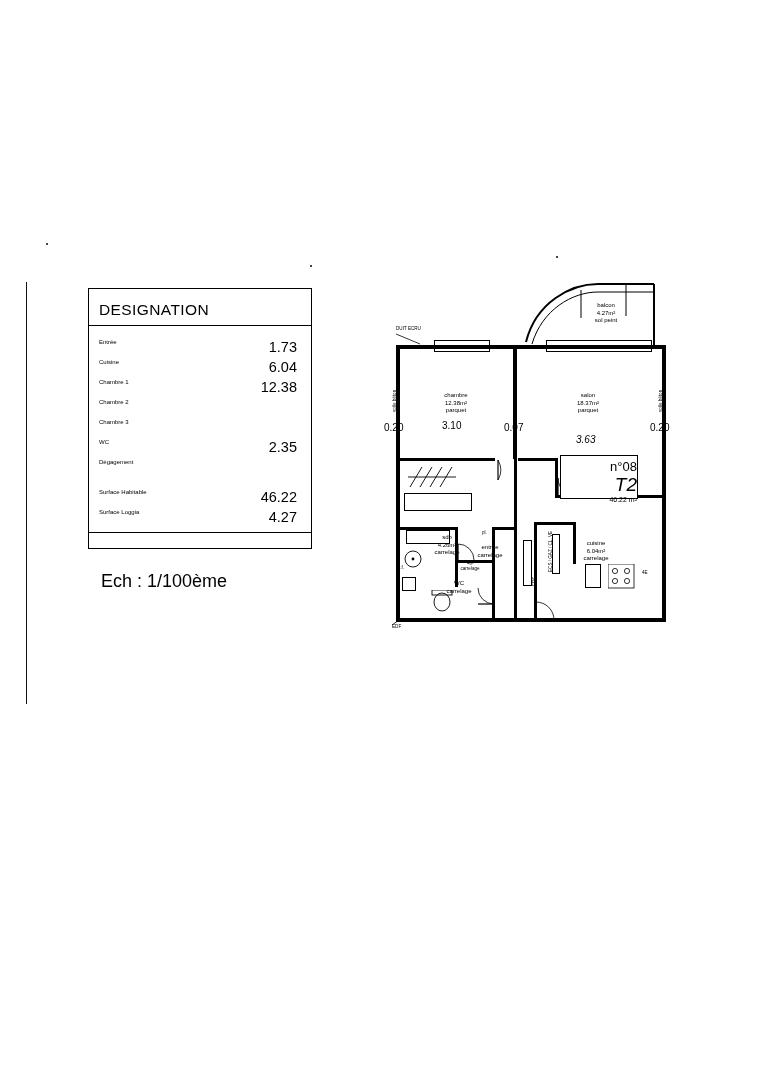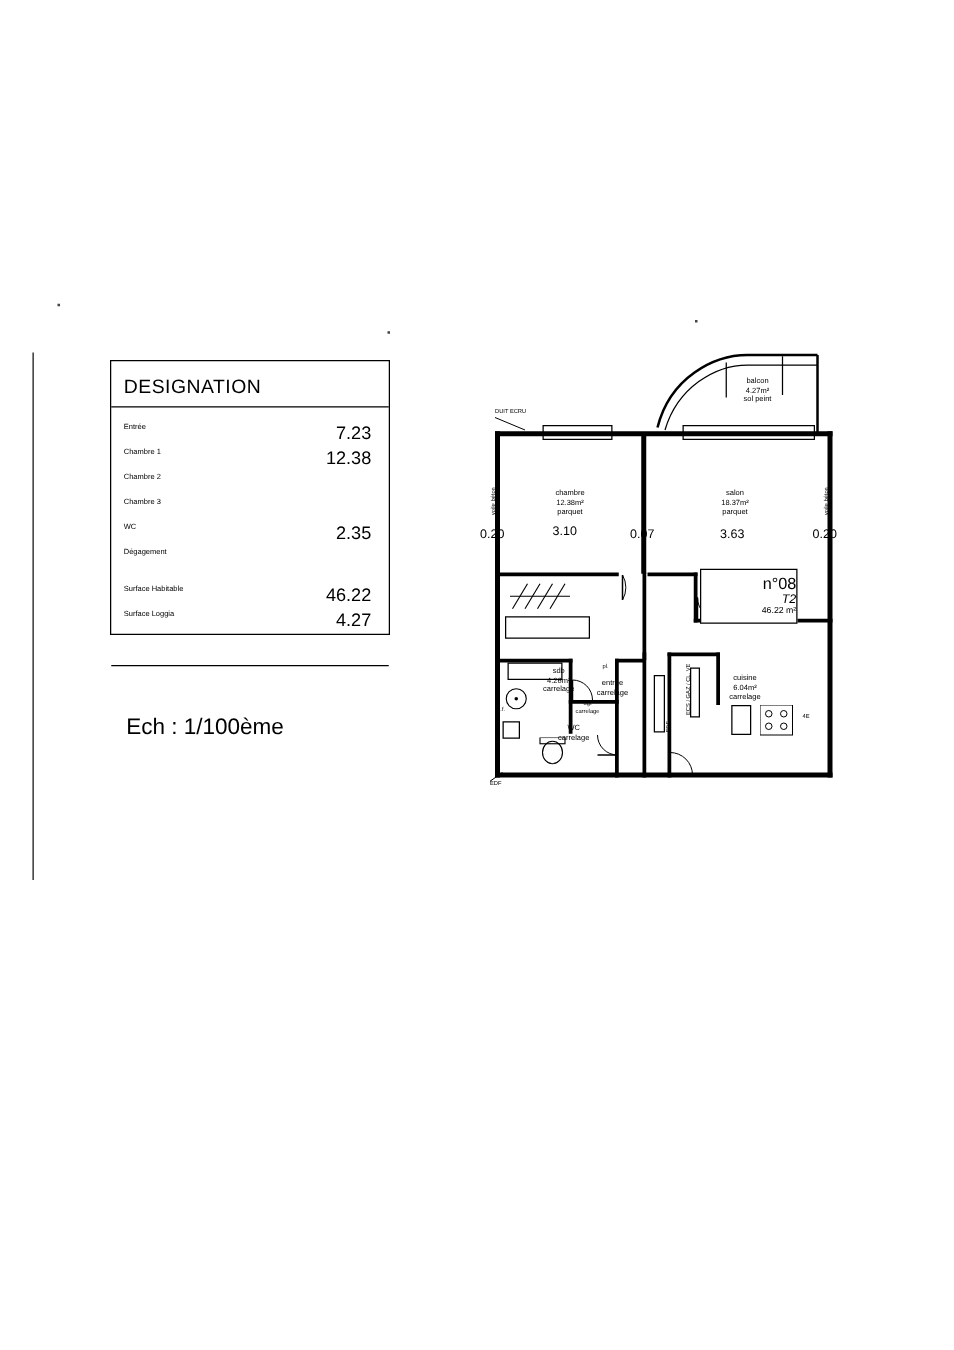--- a/index.html
+++ b/index.html
@@ -35,21 +35,21 @@
     width: 2px; height: 2px;
     background: #444;
   }
 
   
   .legend {
     position: absolute;
     left: 88px;
     top: 288px;
     width: 224px;
-    height: 220px;
+    height: 261px;
     border: 1.5px solid #000;
     box-sizing: border-box;
     background: #fff;
   }
   .legend-title {
     position: absolute;
     left: 10px;
     top: 12px;
     font-size: 15.5px;
     letter-spacing: 0.4px;
@@ -129,21 +129,21 @@
     border: 1.2px solid #000;
     box-sizing: border-box;
     text-align: right;
     background: #fff;
   }
   .idbox .n {
     font-size: 13px;
     margin-top: 3px;
   }
   .idbox .t {
-    font-size: 10px;
+    font-size: 19px;
     font-style: italic;
   }
   .idbox .s {
     font-size: 7px;
   }
 </style>
 </head>
 <body>
 
 <div class="page">
@@ -152,21 +152,25 @@
   <div class="speck" style="left:46px; top:243px;"></div>
   <div class="speck" style="left:310px; top:265px;"></div>
   <div class="speck" style="left:556px; top:256px;"></div>
 
   <div class="legend">
     <div class="legend-title">DESIGNATION</div>
 
     <div class="legend-rows">
       <div class="legend-row">
         <span class="lbl">Entrée</span>
-        <span class="val">7.23</span>
+        <span class="val">1.73</span>
+      </div>
+      <div class="legend-row">
+        <span class="lbl">Cuisine</span>
+        <span class="val">6.04</span>
       </div>
       <div class="legend-row">
         <span class="lbl">Chambre 1</span>
         <span class="val">12.38</span>
       </div>
       <div class="legend-row">
         <span class="lbl">Chambre 2</span>
         <span class="val"></span>
       </div>
       <div class="legend-row">
@@ -352,21 +356,21 @@
 
     <div class="idbox" style="left:174px; top:183px; width:78px; height:44px;">
       <div class="n">n°08</div>
       <div class="t">T2</div>
       <div class="s">46.22 m²</div>
     </div>
 
     <div class="dim" style="left:-2px; top:150px;">0.20</div>
     <div class="dim" style="left:56px; top:148px;">3.10</div>
     <div class="dim" style="left:118px; top:150px;">0.07</div>
-    <div class="dim" style="left:190px; top:150px;">3.63</div>
+    <div class="dim" style="left:190px; top:162px;font-style:italic;">3.63</div>
     <div class="dim" style="left:264px; top:150px;">0.20</div>
 
     <div class="lbl tiny vert" style="left:6px; top:140px;">voile béton</div>
     <div class="lbl tiny vert" style="left:272px; top:140px;">voile béton</div>
 
   </div>
 
 </div>
 
 </body></html>

